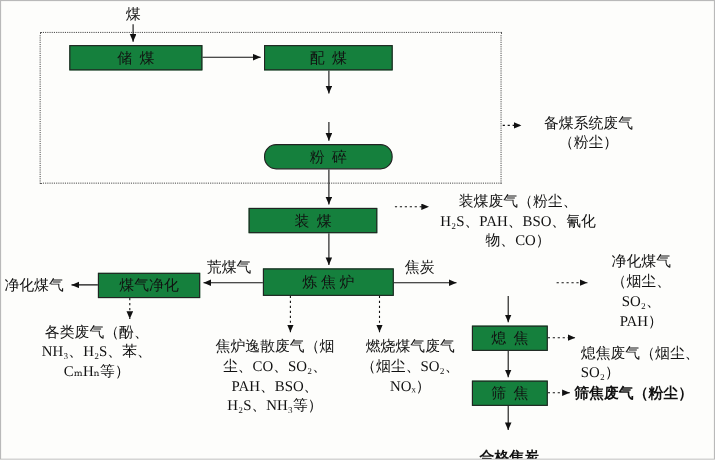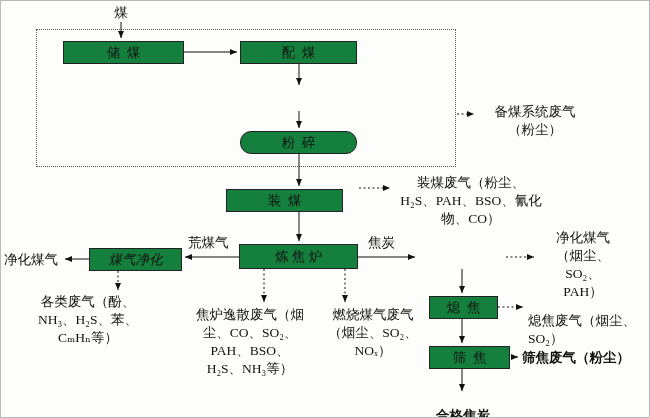--- a/index.html
+++ b/index.html
@@ -66,23 +66,23 @@
     </g>
   </svg>
 
   <div class="lbl center" style="left:104px;top:3px;width:32px;">煤</div>
 
   <div class="box" style="left:62px;top:40px;width:121px;height:23px;">储  煤</div>
   <div class="box" style="left:239px;top:40px;width:117px;height:23px;">配  煤</div>
   <div class="box" style="left:239px;top:130px;width:117px;height:23px;border-radius:11px;">粉  碎</div>
   <div class="box" style="left:225px;top:188px;width:117px;height:23px;">装  煤</div>
   <div class="box" style="left:238px;top:243px;width:119px;height:25px;">炼 焦 炉</div>
-  <div class="box" style="left:88px;top:247px;width:93px;height:23px;font-style:italic;">煤气净化</div>
+  <div class="box" style="left:88px;top:247px;width:93px;height:23px;">煤气净化</div>
   <div class="box" style="left:428px;top:295px;width:69px;height:23px;">熄  焦</div>
-  <div class="box" style="left:428px;top:345px;width:81px;height:23px;">筛  焦</div>
+  <div class="box" style="left:428px;top:345px;width:69px;height:23px;">筛  焦</div>
 
   <div class="lbl" style="left:187px;top:233px;width:46px;">荒煤气</div>
   <div class="lbl" style="left:367px;top:233px;width:36px;">焦炭</div>
 
   <div class="lbl" style="left:3px;top:250px;width:58px;">净化煤气</div>
   <div class="lbl center" style="left:431px;top:406px;width:62px;font-weight:bold;">合格焦炭</div>
 
   <div class="lbl center" style="left:477px;top:102px;width:114px;">备煤系统废气
 （粉尘）</div>
   <div class="lbl center" style="left:394px;top:173px;width:152px;">装煤废气（粉尘、

